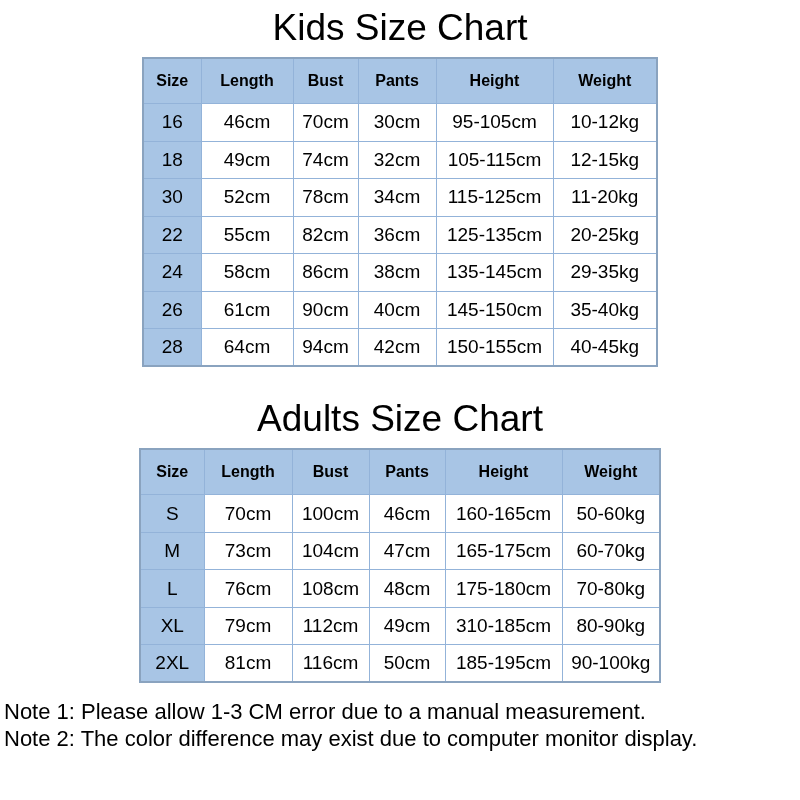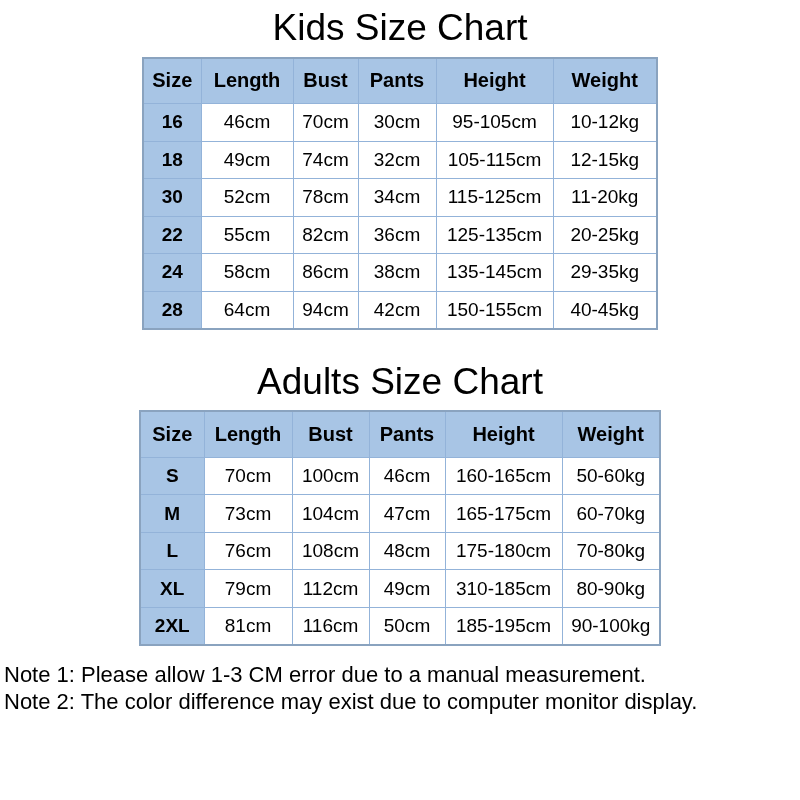--- a/index.html
+++ b/index.html
@@ -47,25 +47,25 @@
     font-size: 19px;
     overflow: hidden;
     white-space: nowrap;
   }
   table.size-table thead tr { height: 46px; }
   table.size-table tbody tr { height: 37.5px; }
 
   table.size-table thead th {
     background: var(--header-fill, #a8c5e5);
     font-weight: bold;
-    font-size: 20px;
+    font-size: 16px;
   }
   table.size-table tbody th {
     background: var(--header-fill, #a8c5e5);
-    font-weight: bold;
+    font-weight: normal;
   }
   table.size-table tbody td {
     background: #ffffff;
     font-weight: normal;
   }
 
   
   #kids-table col.c-size   { width: 58px; }
   #kids-table col.c-length { width: 92px; }
   #kids-table col.c-bust   { width: 65px; }
@@ -153,20 +153,28 @@
         </tr>
         <tr>
           <th>24</th>
           <td>58cm</td>
           <td>86cm</td>
           <td>38cm</td>
           <td>135-145cm</td>
           <td>29-35kg</td>
         </tr>
         <tr>
+          <th>26</th>
+          <td>61cm</td>
+          <td>90cm</td>
+          <td>40cm</td>
+          <td>145-150cm</td>
+          <td>35-40kg</td>
+        </tr>
+        <tr>
           <th>28</th>
           <td>64cm</td>
           <td>94cm</td>
           <td>42cm</td>
           <td>150-155cm</td>
           <td>40-45kg</td>
         </tr>
       </tbody>
   </table>
 

